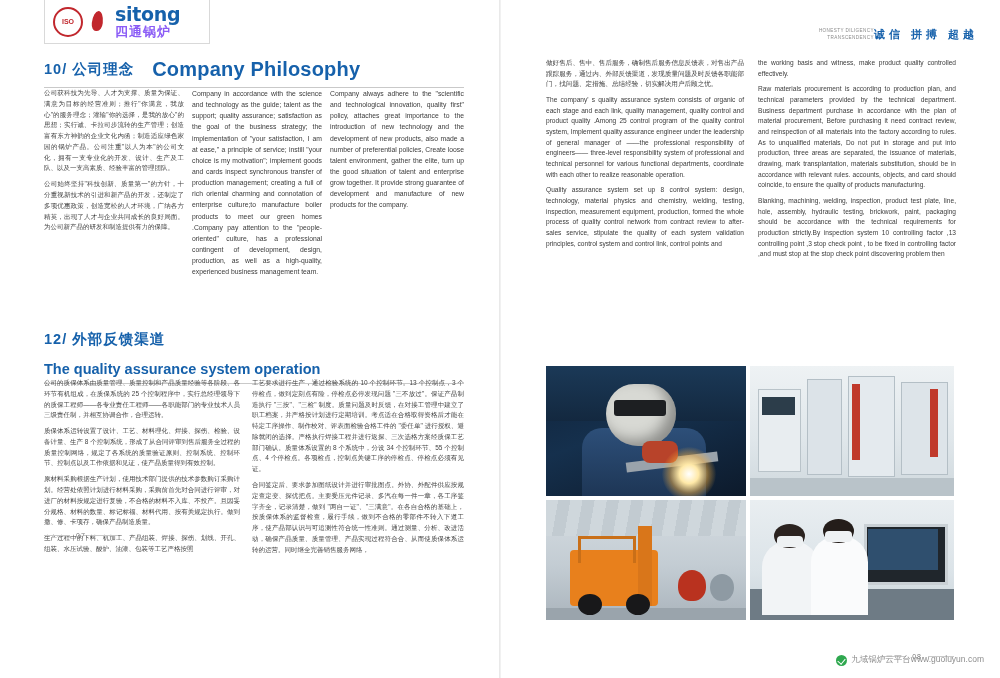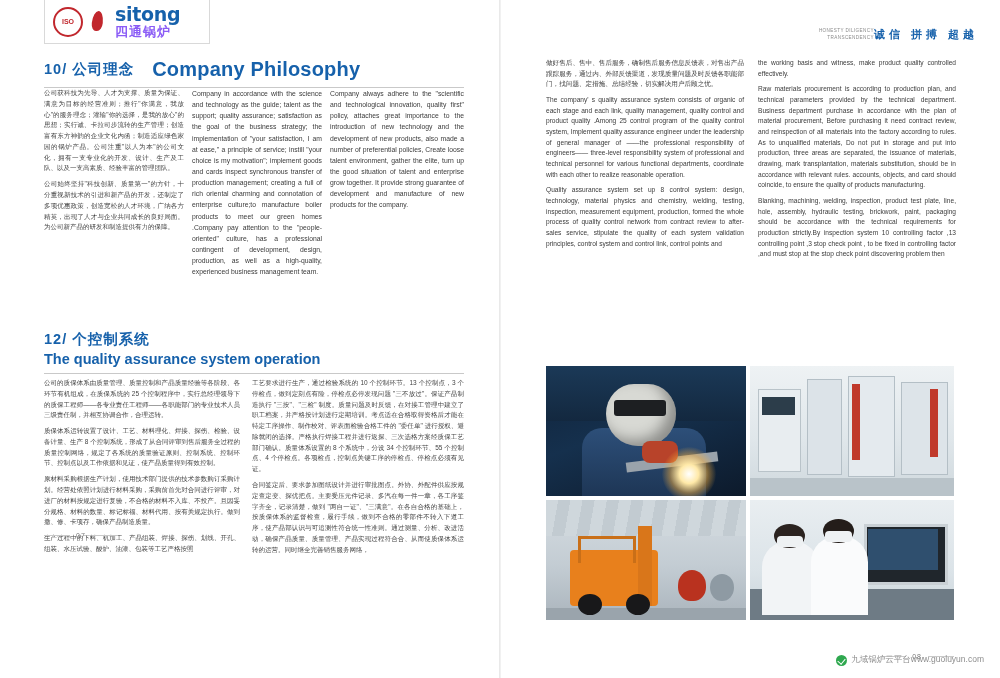--- a/index.html
+++ b/index.html
@@ -60,21 +60,21 @@
   }
 
   
   .sec{position:absolute;}
   .sec-num{
     font-size:14.5px;color:#1661ab;font-weight:bold;letter-spacing:0.2px;
     display:flex;gap:18px;align-items:center;
   }
   .sec-num .cn{letter-spacing:1px;}
   .sec-num .en{font-size:20px;font-weight:bold;}
-  .sec-en-below{font-size:14.5px;color:#1661ab;font-weight:bold;margin-top:2px;}
+  .sec-en-below{font-size:14.5px;color:#1661ab;font-weight:bold;margin-top:12px;}
   .rule{height:1px;background:#c9c9c9;margin-top:6px;}
 
   
   .col{
     position:absolute;
     font-size:6.6px;line-height:1.62;color:#3b3b3b;
     text-align:justify;
     font-family:"Liberation Sans",sans-serif;
   }
   .col p{margin:0 0 5px 0;}
@@ -188,21 +188,21 @@
 
     <div class="col en" style="left:192px;top:88px;width:130px;">
       <p>Company in accordance with the science and technology as the guide; talent as the support; quality assurance; satisfaction as the goal of the business strategy; the implementation of "your satisfaction, I am at ease," a principle of service; instill "your choice is my motivation"; implement  goods and cards inspect synchronous transfer of production management; creating a full of rich oriental charming and connotation of enterprise culture;to manufacture boiler products to meet our green homes .Company pay attention to the "people-oriented" culture, has a professional contingent of  development, design, production, as well as a high-quality, experienced business management team.</p>
     </div>
     <div class="col en" style="left:330px;top:88px;width:134px;">
       <p>Company always adhere to the "scientific and technological innovation, quality first" policy, attaches great importance to the introduction of new technology and the development of new products, also made a number of preferential policies, Create loose talent environment, gather the elite, turn up the good situation of talent and enterprise grow together. It provide strong guarantee of development and manufacture of new products for the company.</p>
     </div>
 
     <div class="sec" style="left:44px;top:330px;width:420px;">
       <div class="sec-num">
-        <span class="cn"><span>12/</span> <span>个控制系统</span></span>
+        <span class="cn"><span>12/</span> <span>外部反馈渠道</span></span>
       </div>
       <div class="sec-en-below">The quality assurance system operation</div>
       <div class="rule"></div>
     </div>
 
     <div class="col cn" style="left:44px;top:378px;width:196px;">
       <p>公司的质保体系由质量管理、质量控制和产品质量经验等各阶段、各环节有机组成，在质保系统的 25 个控制程序中，实行总经理领导下的质保工程师——各专业责任工程师——各职能部门的专业技术人员三级责任制，并相互协调合作，合理运转。</p>
       <p>质保体系运转设置了设计、工艺、材料理化、焊接、探伤、检验、设备计量、生产 8 个控制系统，形成了从合同评审到售后服务全过程的质量控制网络，规定了各系统的质量验证原则、控制系统、控制环节、控制点以及工作依据和见证，使产品质量得到有效控制。</p>
       <p>原材料采购根据生产计划，使用技术部门提供的技术参数购订采购计划。经营处依照计划进行材料采购，采购前首先对合同进行评审，对进厂的材料按规定进行复验，不合格的材料不入库、不投产。且因妥分规格、材料的数量、标记标福、材料代用、按有关规定执行。做到撒、修、卡项存，确保产品制造质量。</p>
       <p>生产过程中的下料、机加工、产品组装、焊接、探伤、划线、开孔、组装、水压试验、酸炉、油漆、包装等工艺严格按照</p>

